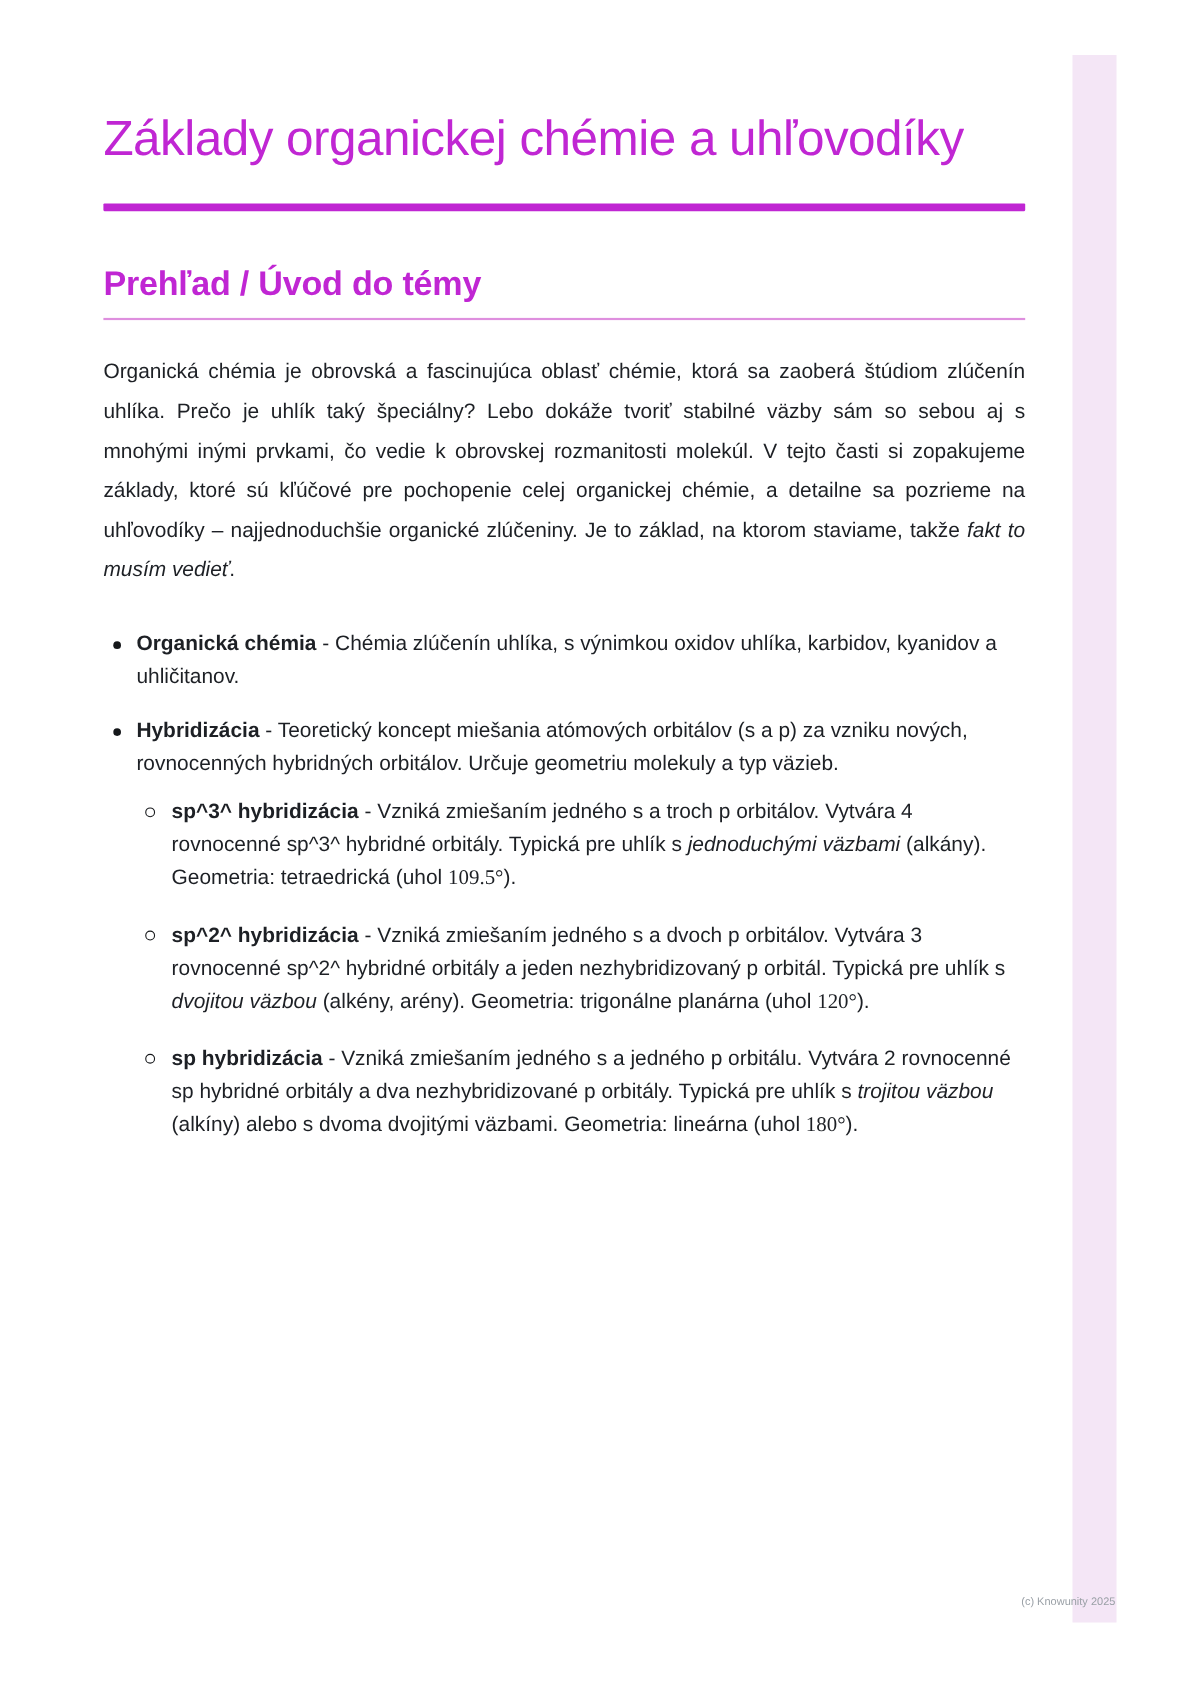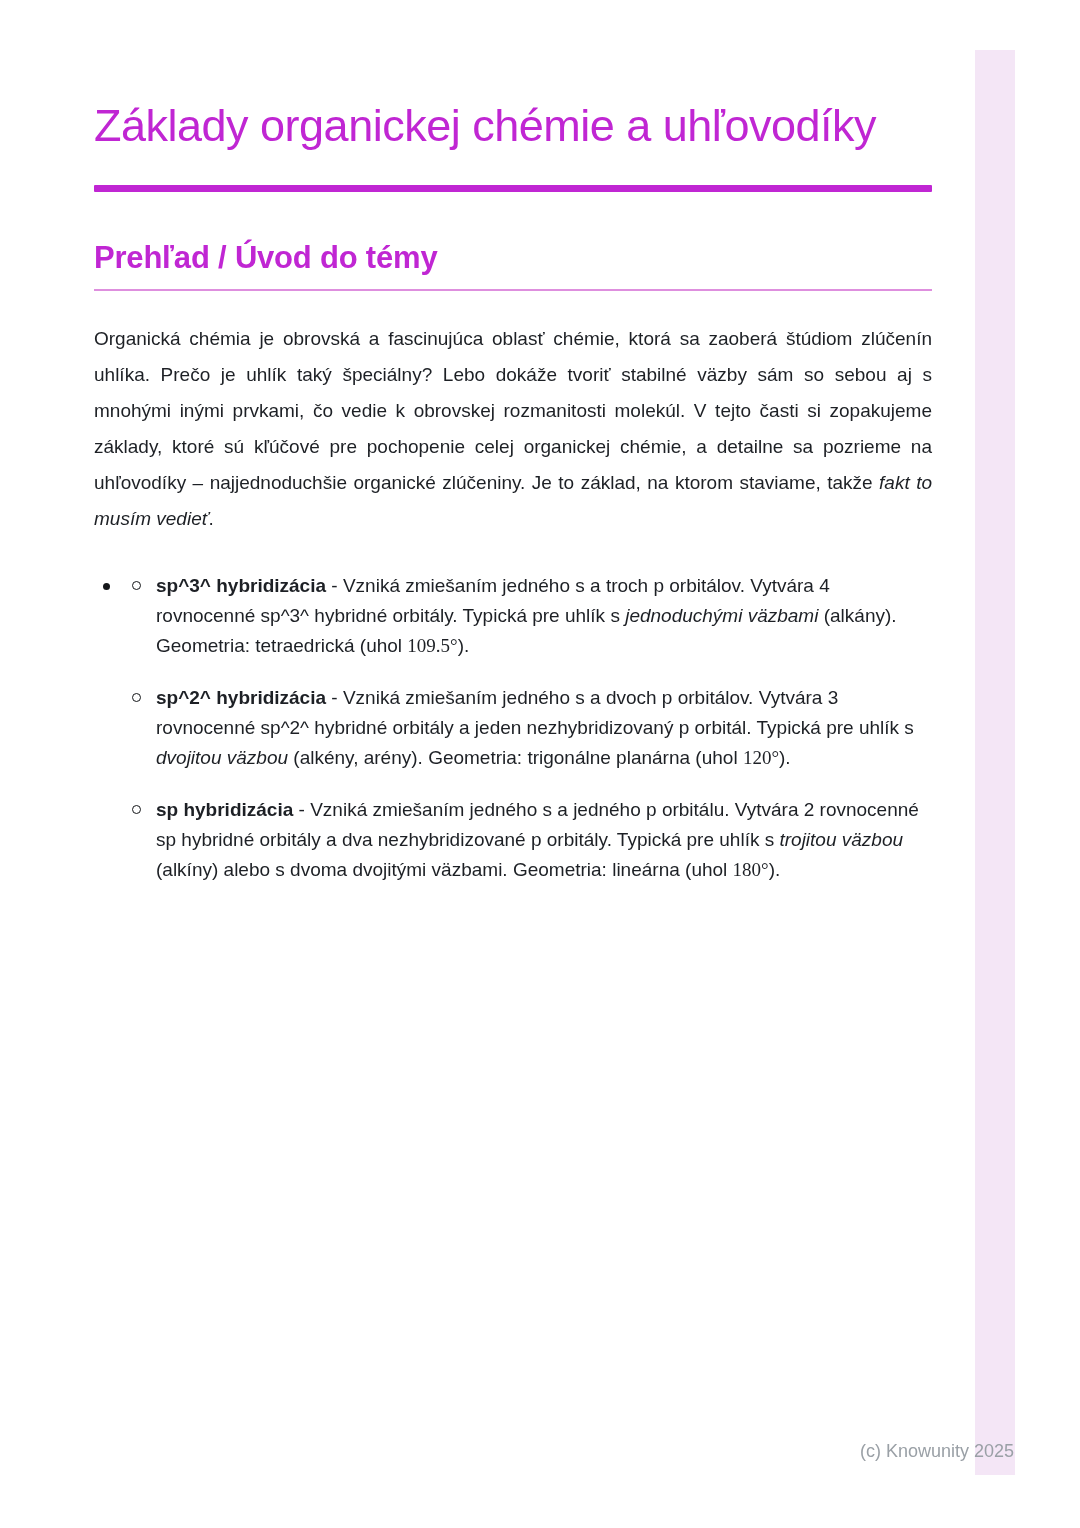--- a/index.html
+++ b/index.html
@@ -97,38 +97,42 @@
     border: 1.8px solid #15171a;
     background: transparent;
   }
   .seg-bold { font-weight: 700; }
   .seg-italic { font-style: italic; }
   .seg-math { font-family: "Liberation Serif", serif; }
   .footer-credit {
     position: absolute;
     right: 66px;
     bottom: 66px;
-    font-size: 18px;
+    font-size: 10px;
     color: #9aa0a6;
   }
 </style>
 </head>
 <body>
 
 <div class="side-strip"></div>
 
 <div class="content">
   <h1 class="doc-title">Základy organickej chémie a uhľovodíky</h1>
   <div class="title-rule"></div>
 
   <h2 class="section-heading">Prehľad / Úvod do témy</h2>
   <p class="intro-paragraph"><span>Organická chémia je obrovská a fascinujúca oblasť chémie, ktorá sa zaoberá štúdiom zlúčenín uhlíka. Prečo je uhlík taký špeciálny? Lebo dokáže tvoriť stabilné väzby sám so sebou aj s mnohými inými prvkami, čo vedie k obrovskej rozmanitosti molekúl. V tejto časti si zopakujeme základy, ktoré sú kľúčové pre pochopenie celej organickej chémie, a detailne sa pozrieme na uhľovodíky – najjednoduchšie organické zlúčeniny. Je to základ, na ktorom staviame, takže </span><span class="seg-italic">fakt to musím vedieť</span><span>.</span></p>
 
   <ul class="bullet-list">
       <li>
+        <div><span class="seg-bold">Organická chémia</span><span> - Chémia zlúčenín uhlíka, s výnimkou oxidov uhlíka, karbidov, kyanidov a uhličitanov.</span></div>
+      </li>
+      <li>
+        <div><span class="seg-bold">Hybridizácia</span><span> - Teoretický koncept miešania atómových orbitálov (s a p) za vzniku nových, rovnocenných hybridných orbitálov. Určuje geometriu molekuly a typ väzieb.</span></div>
         <ul class="sub-list">
           <li><span class="seg-bold">sp^3^ hybridizácia</span><span> - Vzniká zmiešaním jedného s a troch p orbitálov. Vytvára 4 rovnocenné sp^3^ hybridné orbitály. Typická pre uhlík s </span><span class="seg-italic">jednoduchými väzbami</span><span> (alkány). Geometria: tetraedrická (uhol </span><span class="seg-math">109.5°</span><span>).</span></li>
           <li><span class="seg-bold">sp^2^ hybridizácia</span><span> - Vzniká zmiešaním jedného s a dvoch p orbitálov. Vytvára 3 rovnocenné sp^2^ hybridné orbitály a jeden nezhybridizovaný p orbitál. Typická pre uhlík s </span><span class="seg-italic">dvojitou väzbou</span><span> (alkény, arény). Geometria: trigonálne planárna (uhol </span><span class="seg-math">120°</span><span>).</span></li>
           <li><span class="seg-bold">sp hybridizácia</span><span> - Vzniká zmiešaním jedného s a jedného p orbitálu. Vytvára 2 rovnocenné sp hybridné orbitály a dva nezhybridizované p orbitály. Typická pre uhlík s </span><span class="seg-italic">trojitou väzbou</span><span> (alkíny) alebo s dvoma dvojitými väzbami. Geometria: lineárna (uhol </span><span class="seg-math">180°</span><span>).</span></li>
         </ul>
       </li>
     </ul>
 </div>
 
 <div class="footer-credit">(c) Knowunity 2025</div>

